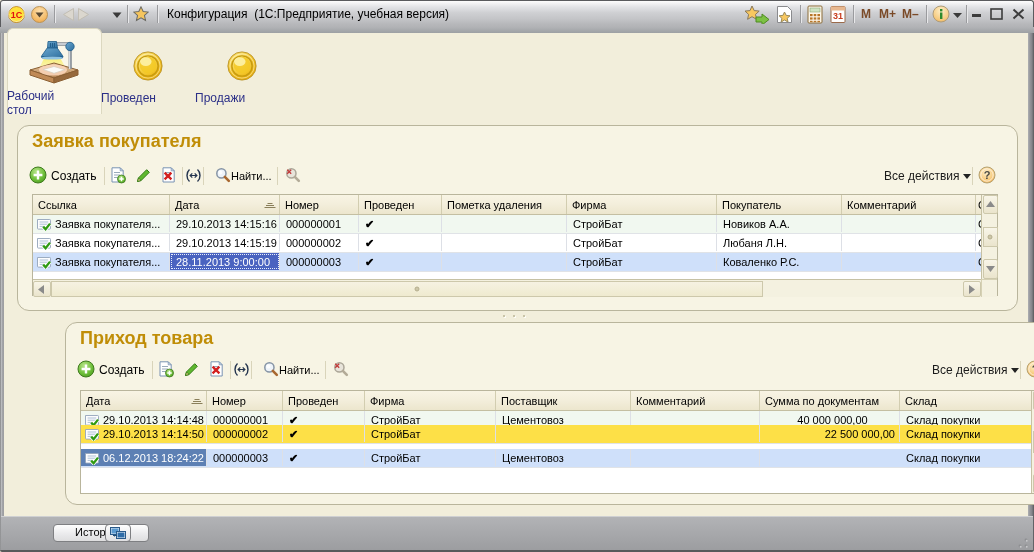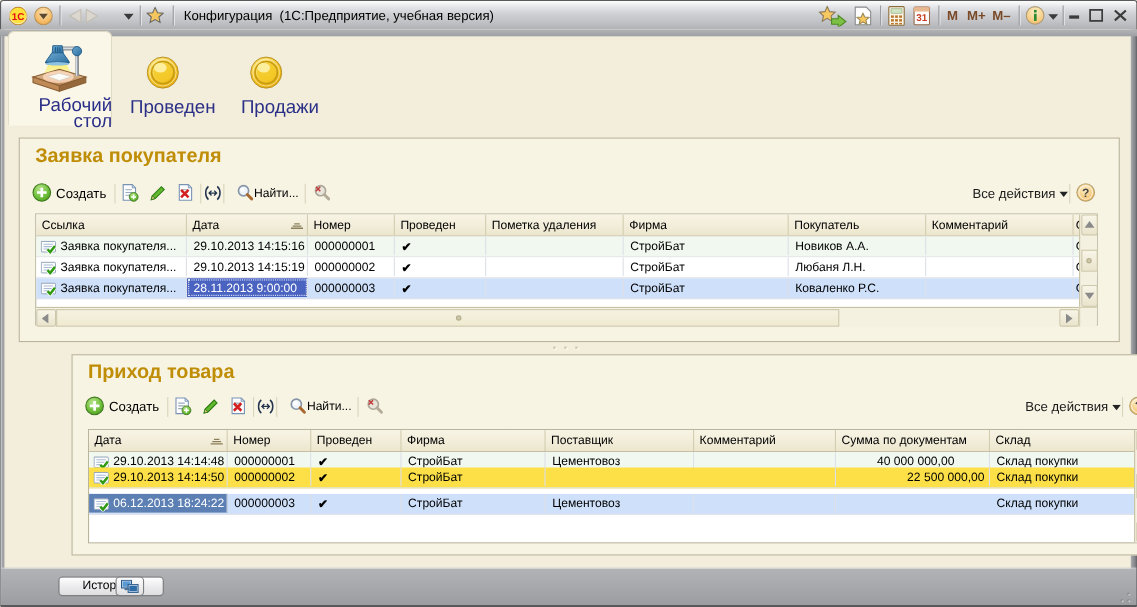--- a/index.html
+++ b/index.html
@@ -11,23 +11,23 @@
  border-top:1px solid #5a5b5e;border-left:1px solid #5a5b5e;border-right:1px solid #5a5b5e;
  border-radius:3px 3px 0 0;}
 #titlebar .tsep{position:absolute;top:4px;width:1px;height:18px;background:#9a9b9e;box-shadow:1px 0 0 #e8e8ea;}
 .ttext{position:absolute;top:6px;font-size:12px;color:#000;}
 
 #content{left:1px;top:27px;width:1032px;height:489px;background:#f2eedb;}
 #lborder{left:0;top:27px;width:4px;height:523px;background:linear-gradient(90deg,#58595b 0,#cfd0d2 1px,#a5a6a9 2px,#9b9c9f 4px);}
 #rborder{left:1028px;top:27px;width:6px;height:523px;background:linear-gradient(90deg,#aeafb2 0,#94959a 2px,#83848a 4px,#57585b 6px);}
 
 #tabactive{left:6px;top:1px;width:95px;height:86px;background:#faf7e9;border:1px solid #dcd8c0;border-bottom:none;border-radius:6px 6px 0 0;}
-.tablabel{position:absolute;font-size:17px;color:#2b2f87;text-align:right;line-height:14px;}
-
-.gbox{left:17px;width:1001px;background:#f7f4e4;border:1px solid #b9b59c;border-radius:0;}
+.tablabel{position:absolute;font-size:12px;color:#2b2f87;text-align:left;line-height:14px;}
+
+.gbox{left:17px;width:1001px;background:#f7f4e4;border:1px solid #b9b59c;border-radius:12px;}
 .gtitle{position:absolute;left:14px;font-size:18px;font-weight:bold;color:#c08d07;}
 .tsep2{position:absolute;top:2px;width:1px;height:18px;background:#d9d4ba;}
 .alltext{position:absolute;font-size:12px;color:#1a1a1a;}
 
 .tbl{position:absolute;background:#fff;border:1px solid #b9b59c;}
 .thead{position:absolute;left:0;top:0;right:0;background:linear-gradient(#f8f4e4 0%,#f3eedb 50%,#ece6cd 100%);border-bottom:1px solid #c4bfa2;}
 .hcell{position:absolute;top:0;bottom:0;border-right:1px solid #d2cdb0;font-size:11px;color:#000;padding:4px 0 0 5px;}
 .row{position:absolute;left:0;height:19px;border-bottom:1px solid #e0e3e7;}
 .cell{position:absolute;top:0;bottom:1px;border-right:1px solid #dde0e6;font-size:11px;color:#000;padding:3px 0 0 6px;white-space:nowrap;overflow:hidden;}
 .selcell{background:#4a63c0;color:#fff;outline:1px dotted #e8eefc;outline-offset:-2px;}

